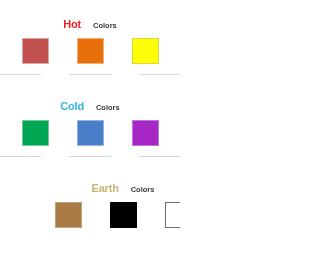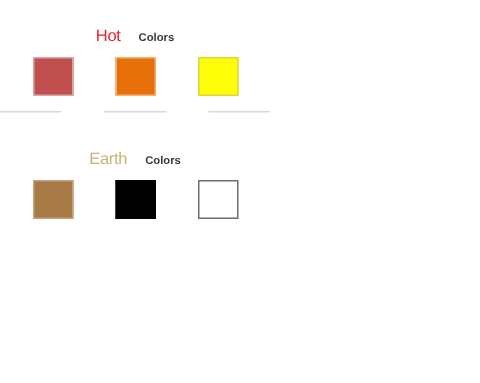--- a/index.html
+++ b/index.html
@@ -30,21 +30,21 @@
 
   
   .heading {
     text-align: center;
     white-space: nowrap;
     line-height: 1;
     font-weight: bold;
   }
   .heading-key {
     font-size: 11px;
-    font-weight: normal;
+    font-weight: bold;
     letter-spacing: -0.2px;
   }
   .heading-sub {
     font-size: 7.5px;
     font-weight: bold;
     color: #3a3a3a;
     letter-spacing: 0px;
     margin-left: 12px;
   }
 
@@ -70,21 +70,21 @@
   }
   .write-line {
     width: 50px;
     height: 1px;
     background: #d9d9d9;
   }
 
   
   .sec-hot   { padding-top: 15px; }
   .sec-cold  { padding-top: 22px; }
-  .sec-earth { padding-top: 22px; }
+  .sec-earth { padding-top: 22px; padding-left: 33px; }
 </style>
 </head>
 <body style="background: rgb(255, 255, 255);">
 
 <div class="worksheet">
 
   <div class="section sec-hot">
     <div class="heading">
       <span class="heading-key" style="color: rgb(232, 34, 42);">Hot</span><span class="heading-sub" style="color: rgb(58, 58, 58);">Colors</span>
     </div>
@@ -93,20 +93,35 @@
       <div class="swatch" id="sw-hot-1" style="background: rgb(232, 112, 10); border: 1px solid rgb(240, 178, 122);"></div>
       <div class="swatch" id="sw-hot-2" style="background: rgb(253, 253, 7); border: 1px solid rgb(216, 216, 58);"></div>
     </div>
     <div class="lines-row">
       <div class="write-line"></div>
       <div class="write-line"></div>
       <div class="write-line"></div>
     </div>
   </div>
 
+  <div class="section sec-cold">
+    <div class="heading">
+      <span class="heading-key" style="color: rgb(52, 179, 224);">Cold</span><span class="heading-sub" style="color: rgb(58, 58, 58);">Colors</span>
+    </div>
+    <div class="swatch-row">
+      <div class="swatch" id="sw-cold-0" style="background: rgb(0, 166, 81); border: 1px solid rgb(111, 199, 154);"></div>
+      <div class="swatch" id="sw-cold-1" style="background: rgb(74, 126, 201); border: 1px solid rgb(147, 179, 224);"></div>
+      <div class="swatch" id="sw-cold-2" style="background: rgb(166, 38, 198); border: 1px solid rgb(196, 119, 218);"></div>
+    </div>
+    <div class="lines-row">
+      <div class="write-line"></div>
+      <div class="write-line"></div>
+      <div class="write-line"></div>
+    </div>
+  </div>
 
   <div class="section sec-earth">
     <div class="heading">
       <span class="heading-key" style="color: rgb(200, 178, 115);">Earth</span><span class="heading-sub" style="color: rgb(58, 58, 58);">Colors</span>
     </div>
     <div class="swatch-row">
       <div class="swatch" id="sw-earth-0" style="background: rgb(168, 122, 69); border: 1px solid rgb(195, 163, 124);"></div>
       <div class="swatch" id="sw-earth-1" style="background: rgb(0, 0, 0); border: 1px solid rgb(0, 0, 0);"></div>
       <div class="swatch" id="sw-earth-2" style="background: rgb(255, 255, 255); border: 1px solid rgb(110, 110, 110);"></div>
     </div>

